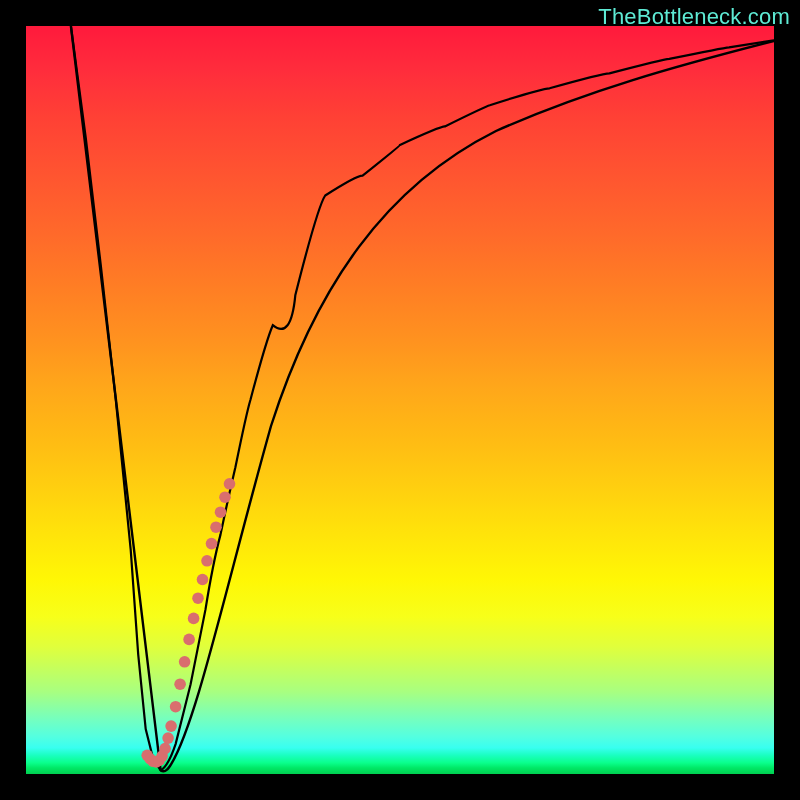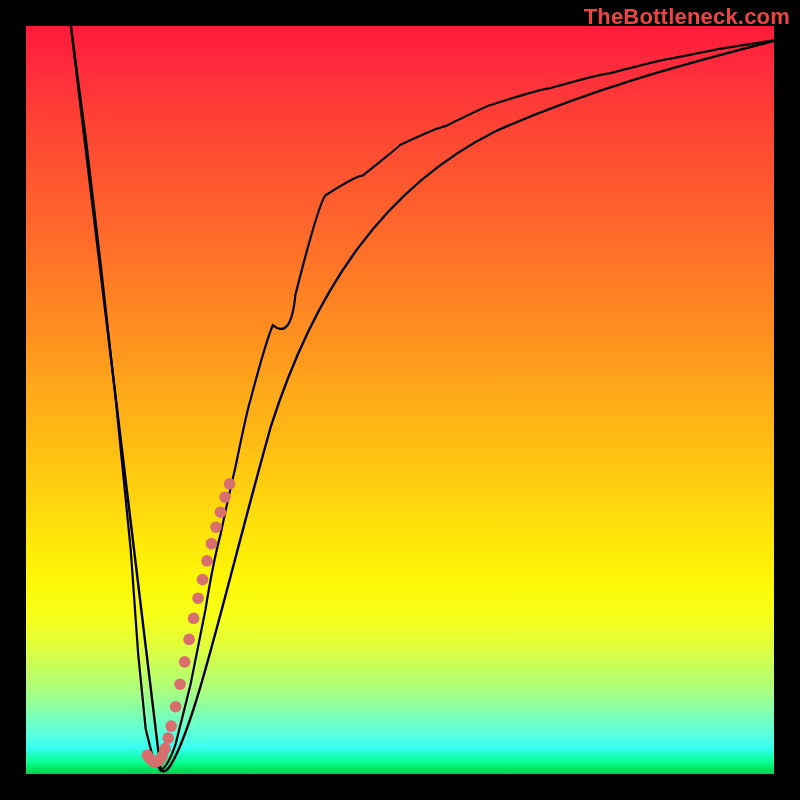--- a/index.html
+++ b/index.html
@@ -53,23 +53,23 @@
   svg.curve {
     position: absolute;
     left: 0; top: 0;
     width: 748px;
     height: 748px;
   }
   .watermark {
     position: absolute;
     top: 4px;
     right: 10px;
-    color: #ef4444;
+    color: #5eead4;
     font-size: 22px;
-    font-weight: 700;
+    font-weight: 400;
     letter-spacing: 0.2px;
   }
 </style>
 </head>
 <body>
 
 <div class="frame">
   <div class="plot">
     <svg class="curve" viewBox="0 0 748 748">
       <path fill="none" stroke="#000" stroke-width="2.2" d="M 44.9 0

